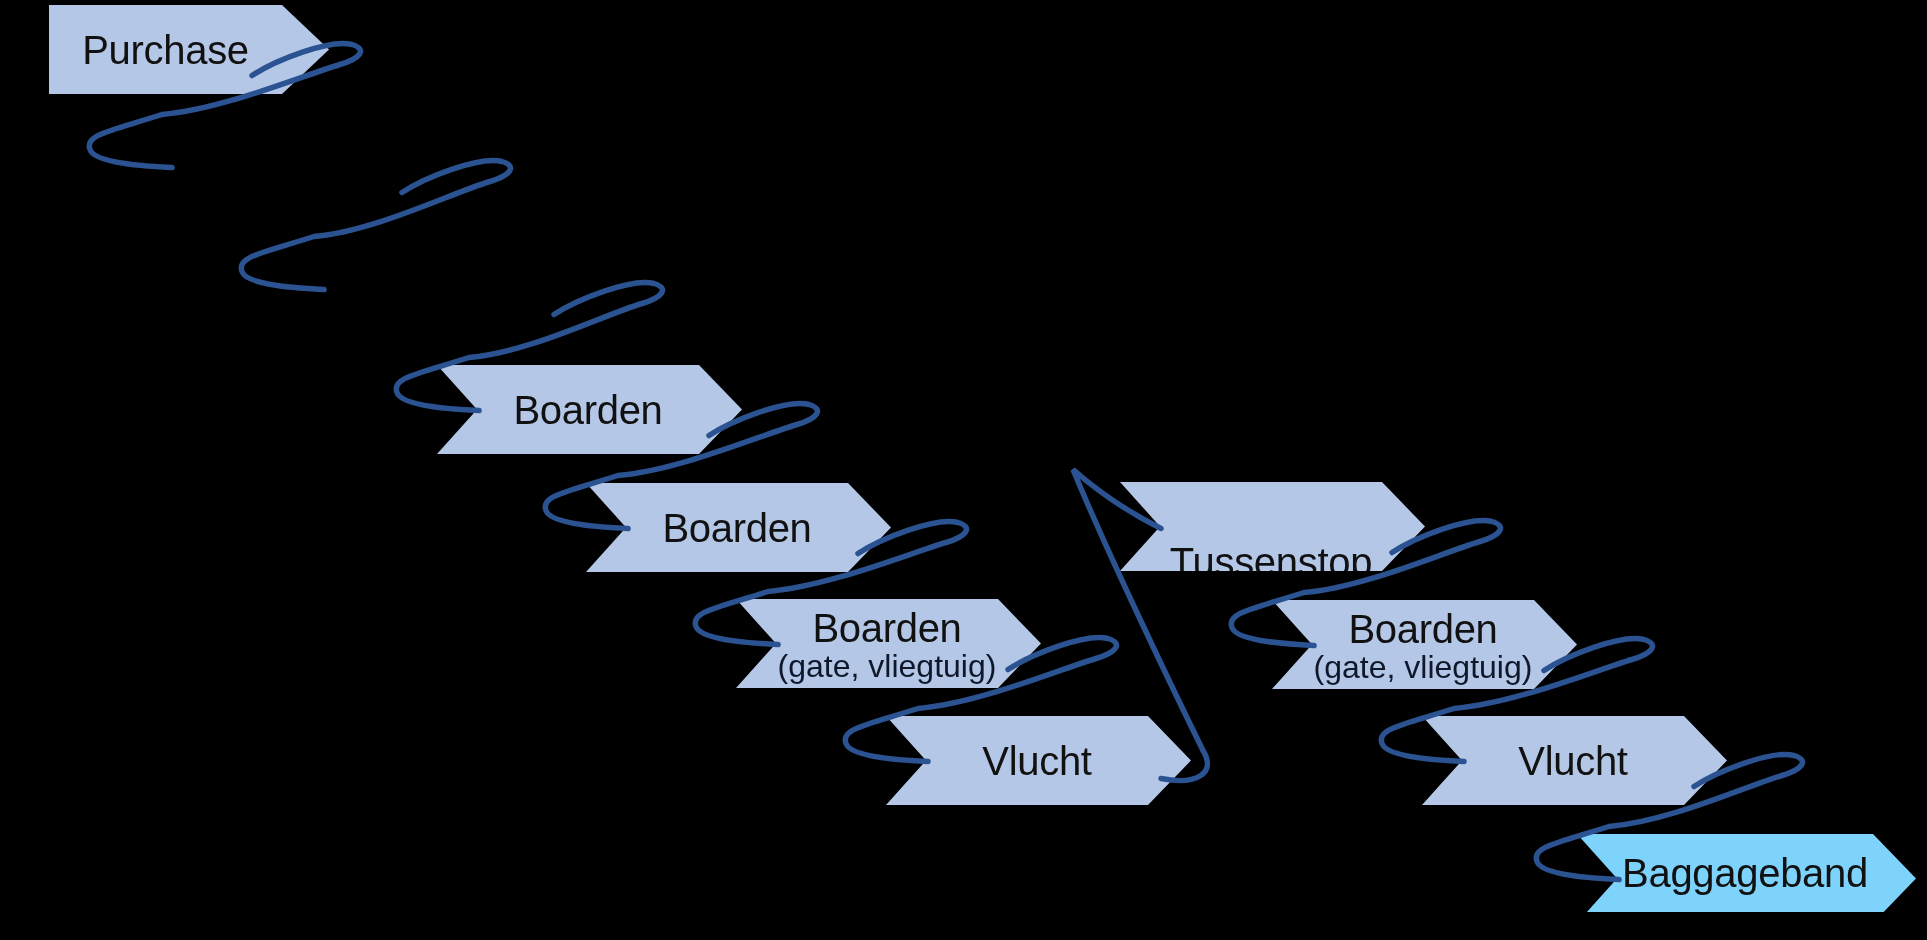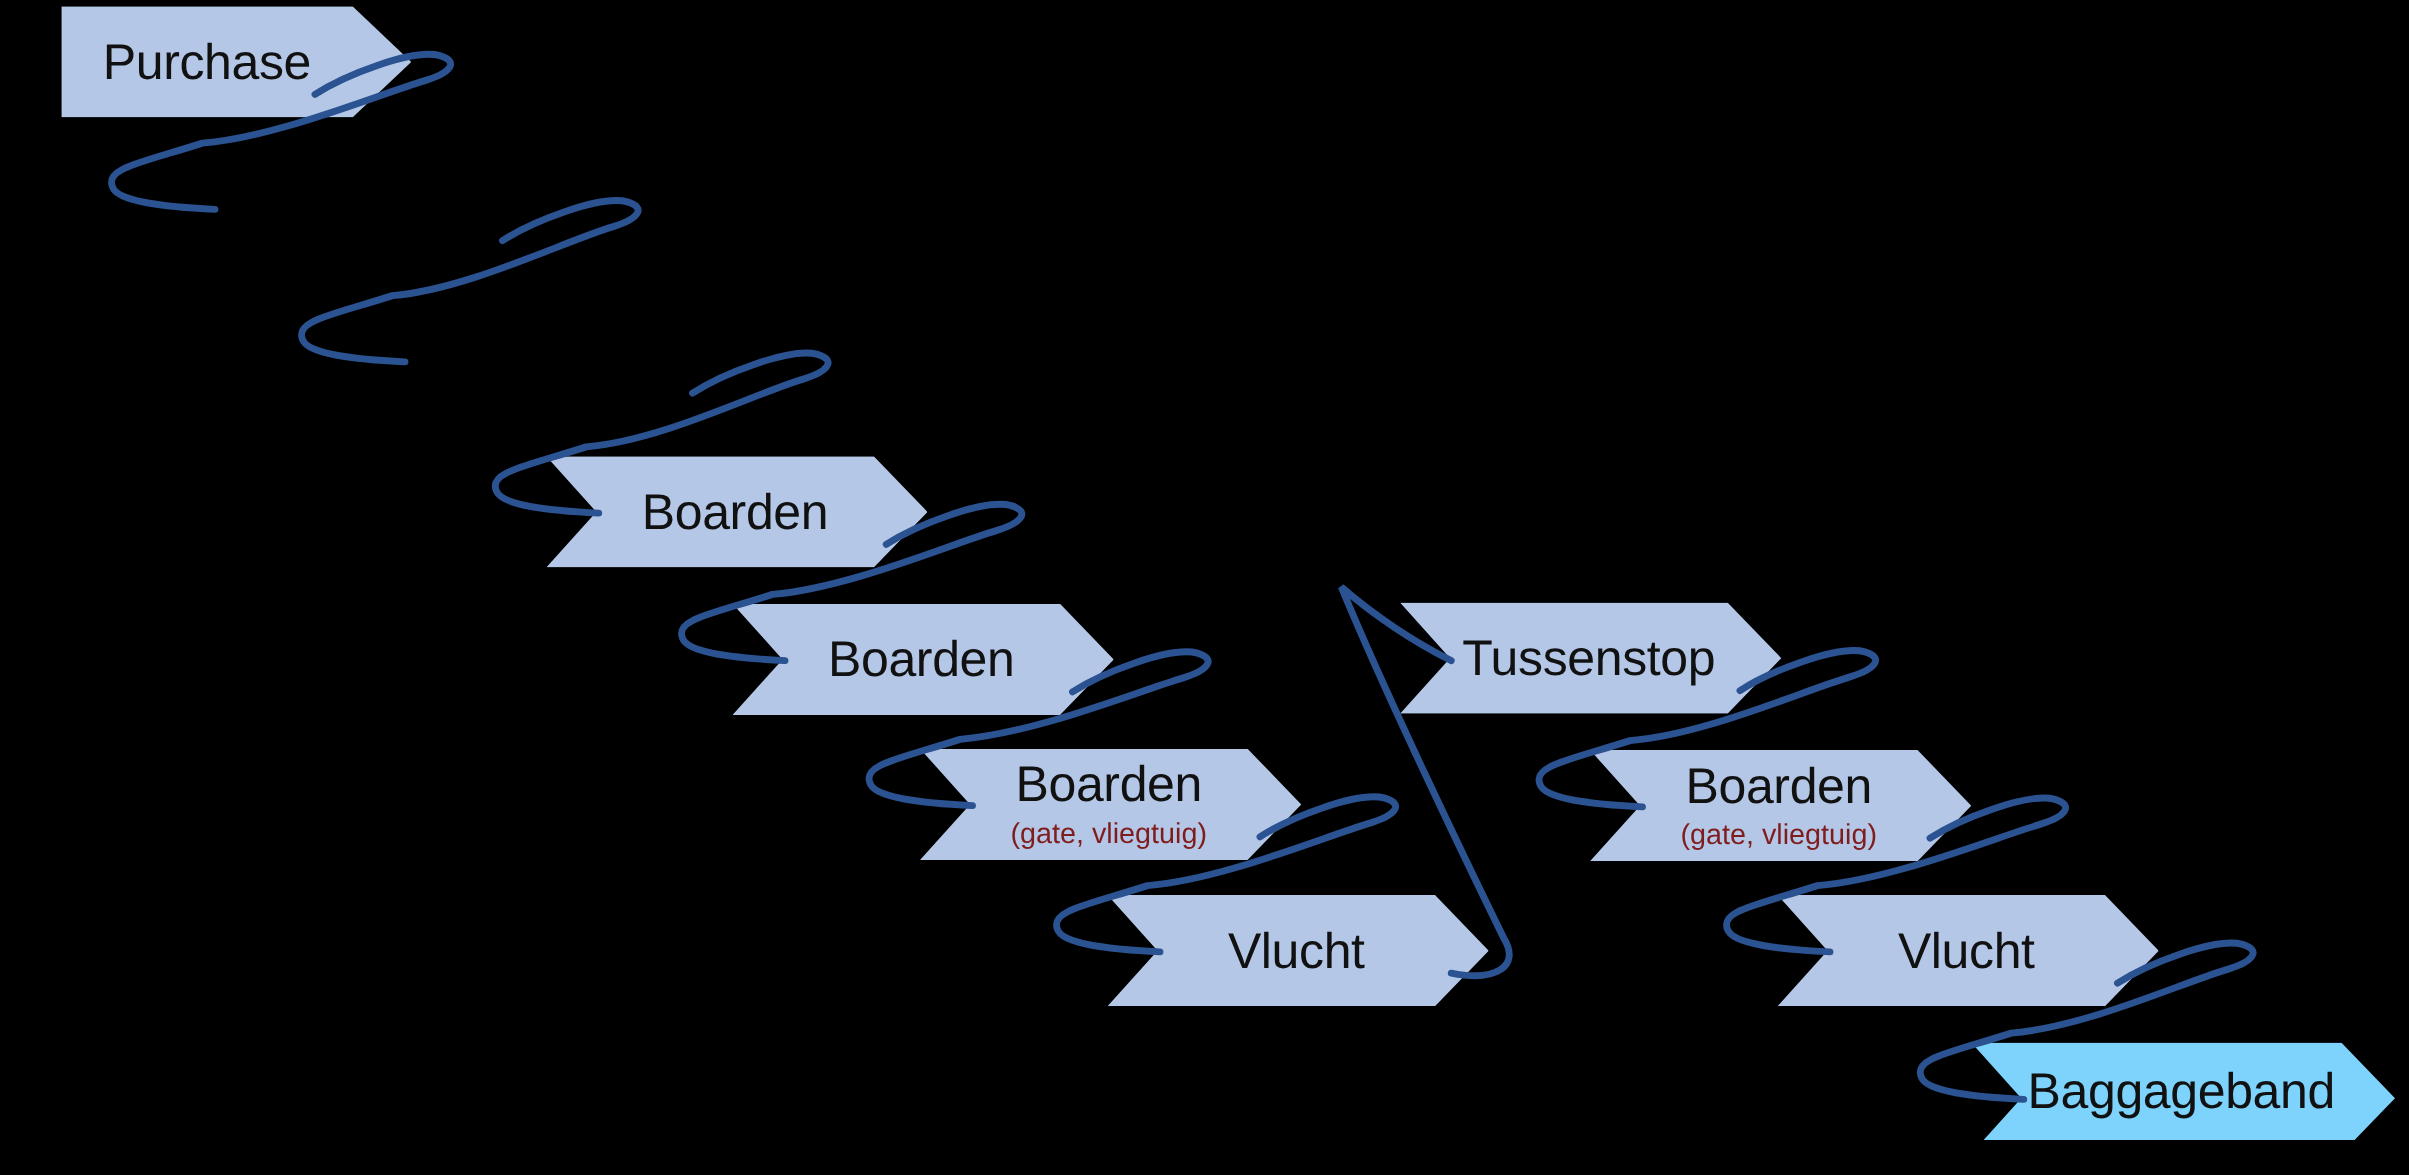--- a/index.html
+++ b/index.html
@@ -35,23 +35,23 @@
     text-align: center;
   }
   .node .label {
     font-size: 40px;
     line-height: 46px;
     letter-spacing: -0.3px;
     color: #111111;
     white-space: nowrap;
   }
   .node .sublabel {
-    font-size: 23px;
+    font-size: 32px;
     line-height: 31px;
-    color: #7f1d1d;
+    color: #0f172a;
     white-space: nowrap;
   }
   #connector-svg {
     position: absolute;
     inset: 0;
     width: 100%;
     height: 100%;
     z-index: 2;
     pointer-events: none;
   }
@@ -81,21 +81,21 @@
           <div class="label">Boarden</div>
           <div class="sublabel">(gate, vliegtuig)</div>
         </div>
       </div>
       <div class="node step" style="left: 886px; top: 716px; width: 305px; height: 89px; background: rgb(180, 199, 231); clip-path: polygon(0px 0px, 262px 0px, 305px 44.5px, 262px 89px, 0px 89px, 40px 44.5px);">
         <div class="labels" style="left: 40px; width: 222px;">
           <div class="label">Vlucht</div>
         </div>
       </div>
       <div class="node step" style="left: 1120px; top: 482px; width: 305px; height: 89px; background: rgb(180, 199, 231); clip-path: polygon(0px 0px, 262px 0px, 305px 44.5px, 262px 89px, 0px 89px, 40px 44.5px);">
-        <div class="labels" style="left: 40px; width: 222px;">
+        <div class="labels" style="left: 40px; width: 222px; margin-top: 35px;">
           <div class="label">Tussenstop</div>
         </div>
       </div>
       <div class="node step" style="left: 1272px; top: 600px; width: 305px; height: 89px; background: rgb(180, 199, 231); clip-path: polygon(0px 0px, 262px 0px, 305px 44.5px, 262px 89px, 0px 89px, 40px 44.5px);">
         <div class="labels" style="left: 40px; width: 222px;">
           <div class="label">Boarden</div>
           <div class="sublabel">(gate, vliegtuig)</div>
         </div>
       </div>
       <div class="node step" style="left: 1422px; top: 716px; width: 305px; height: 89px; background: rgb(180, 199, 231); clip-path: polygon(0px 0px, 262px 0px, 305px 44.5px, 262px 89px, 0px 89px, 40px 44.5px);">

